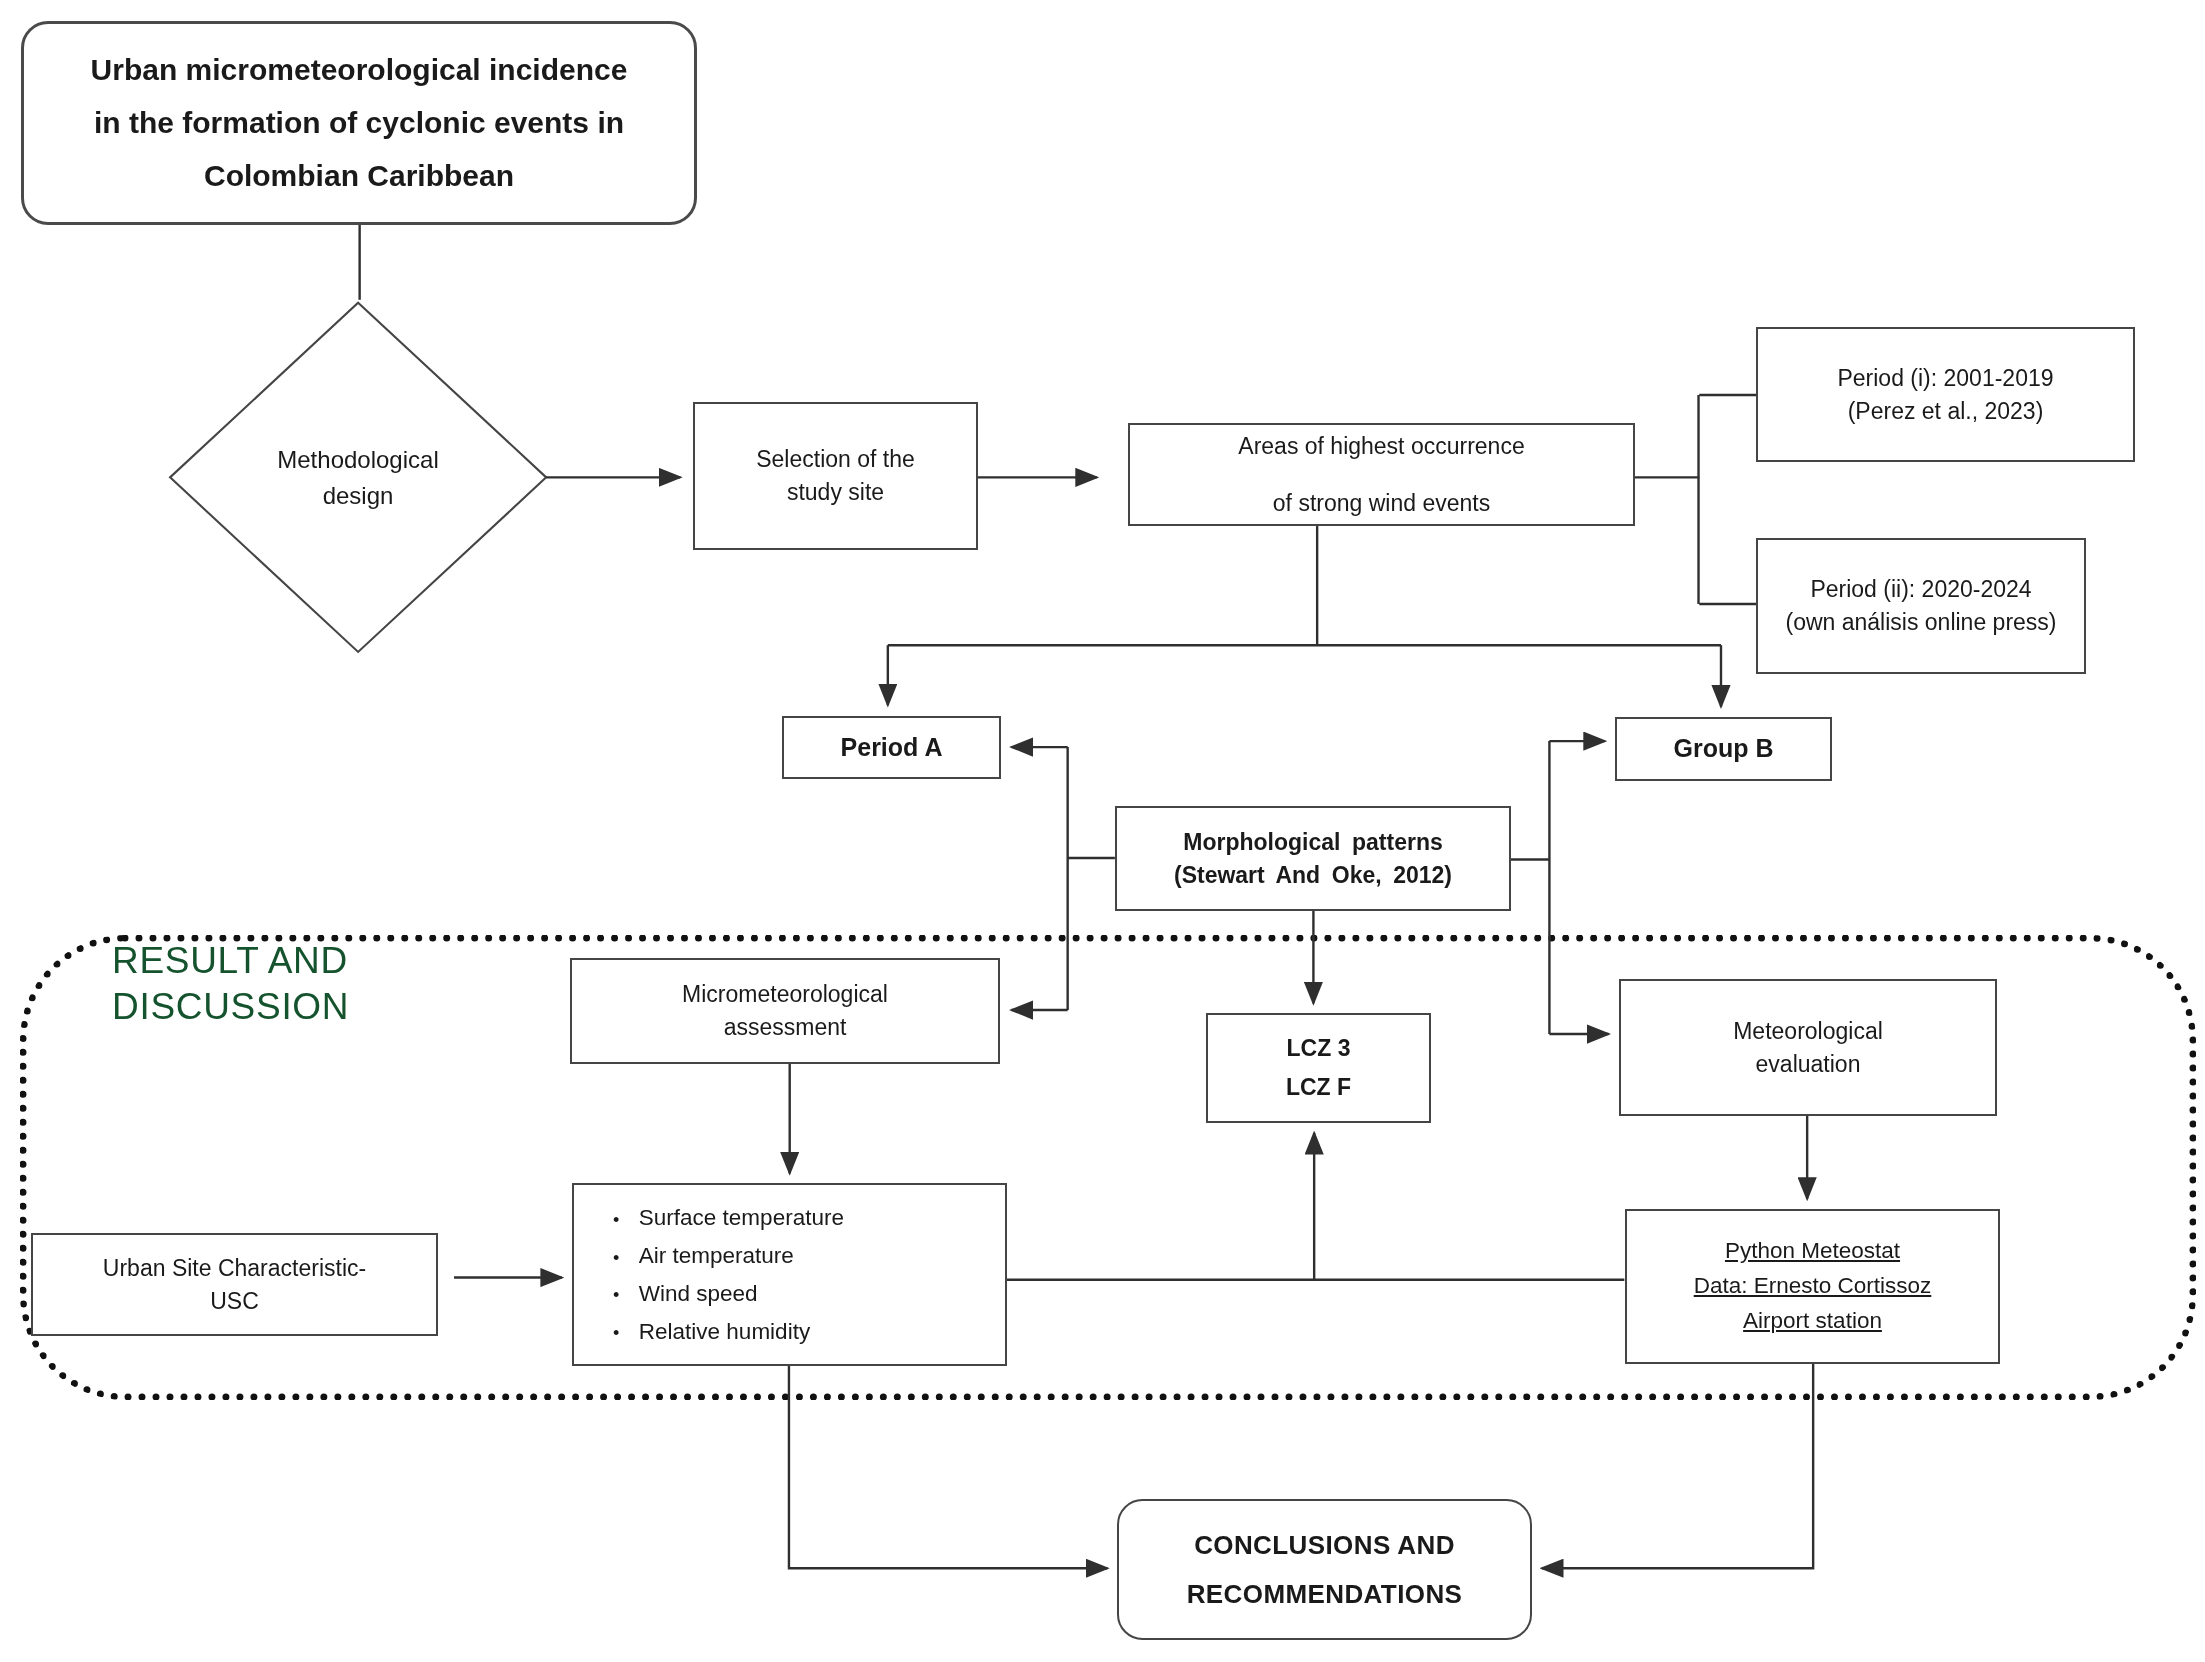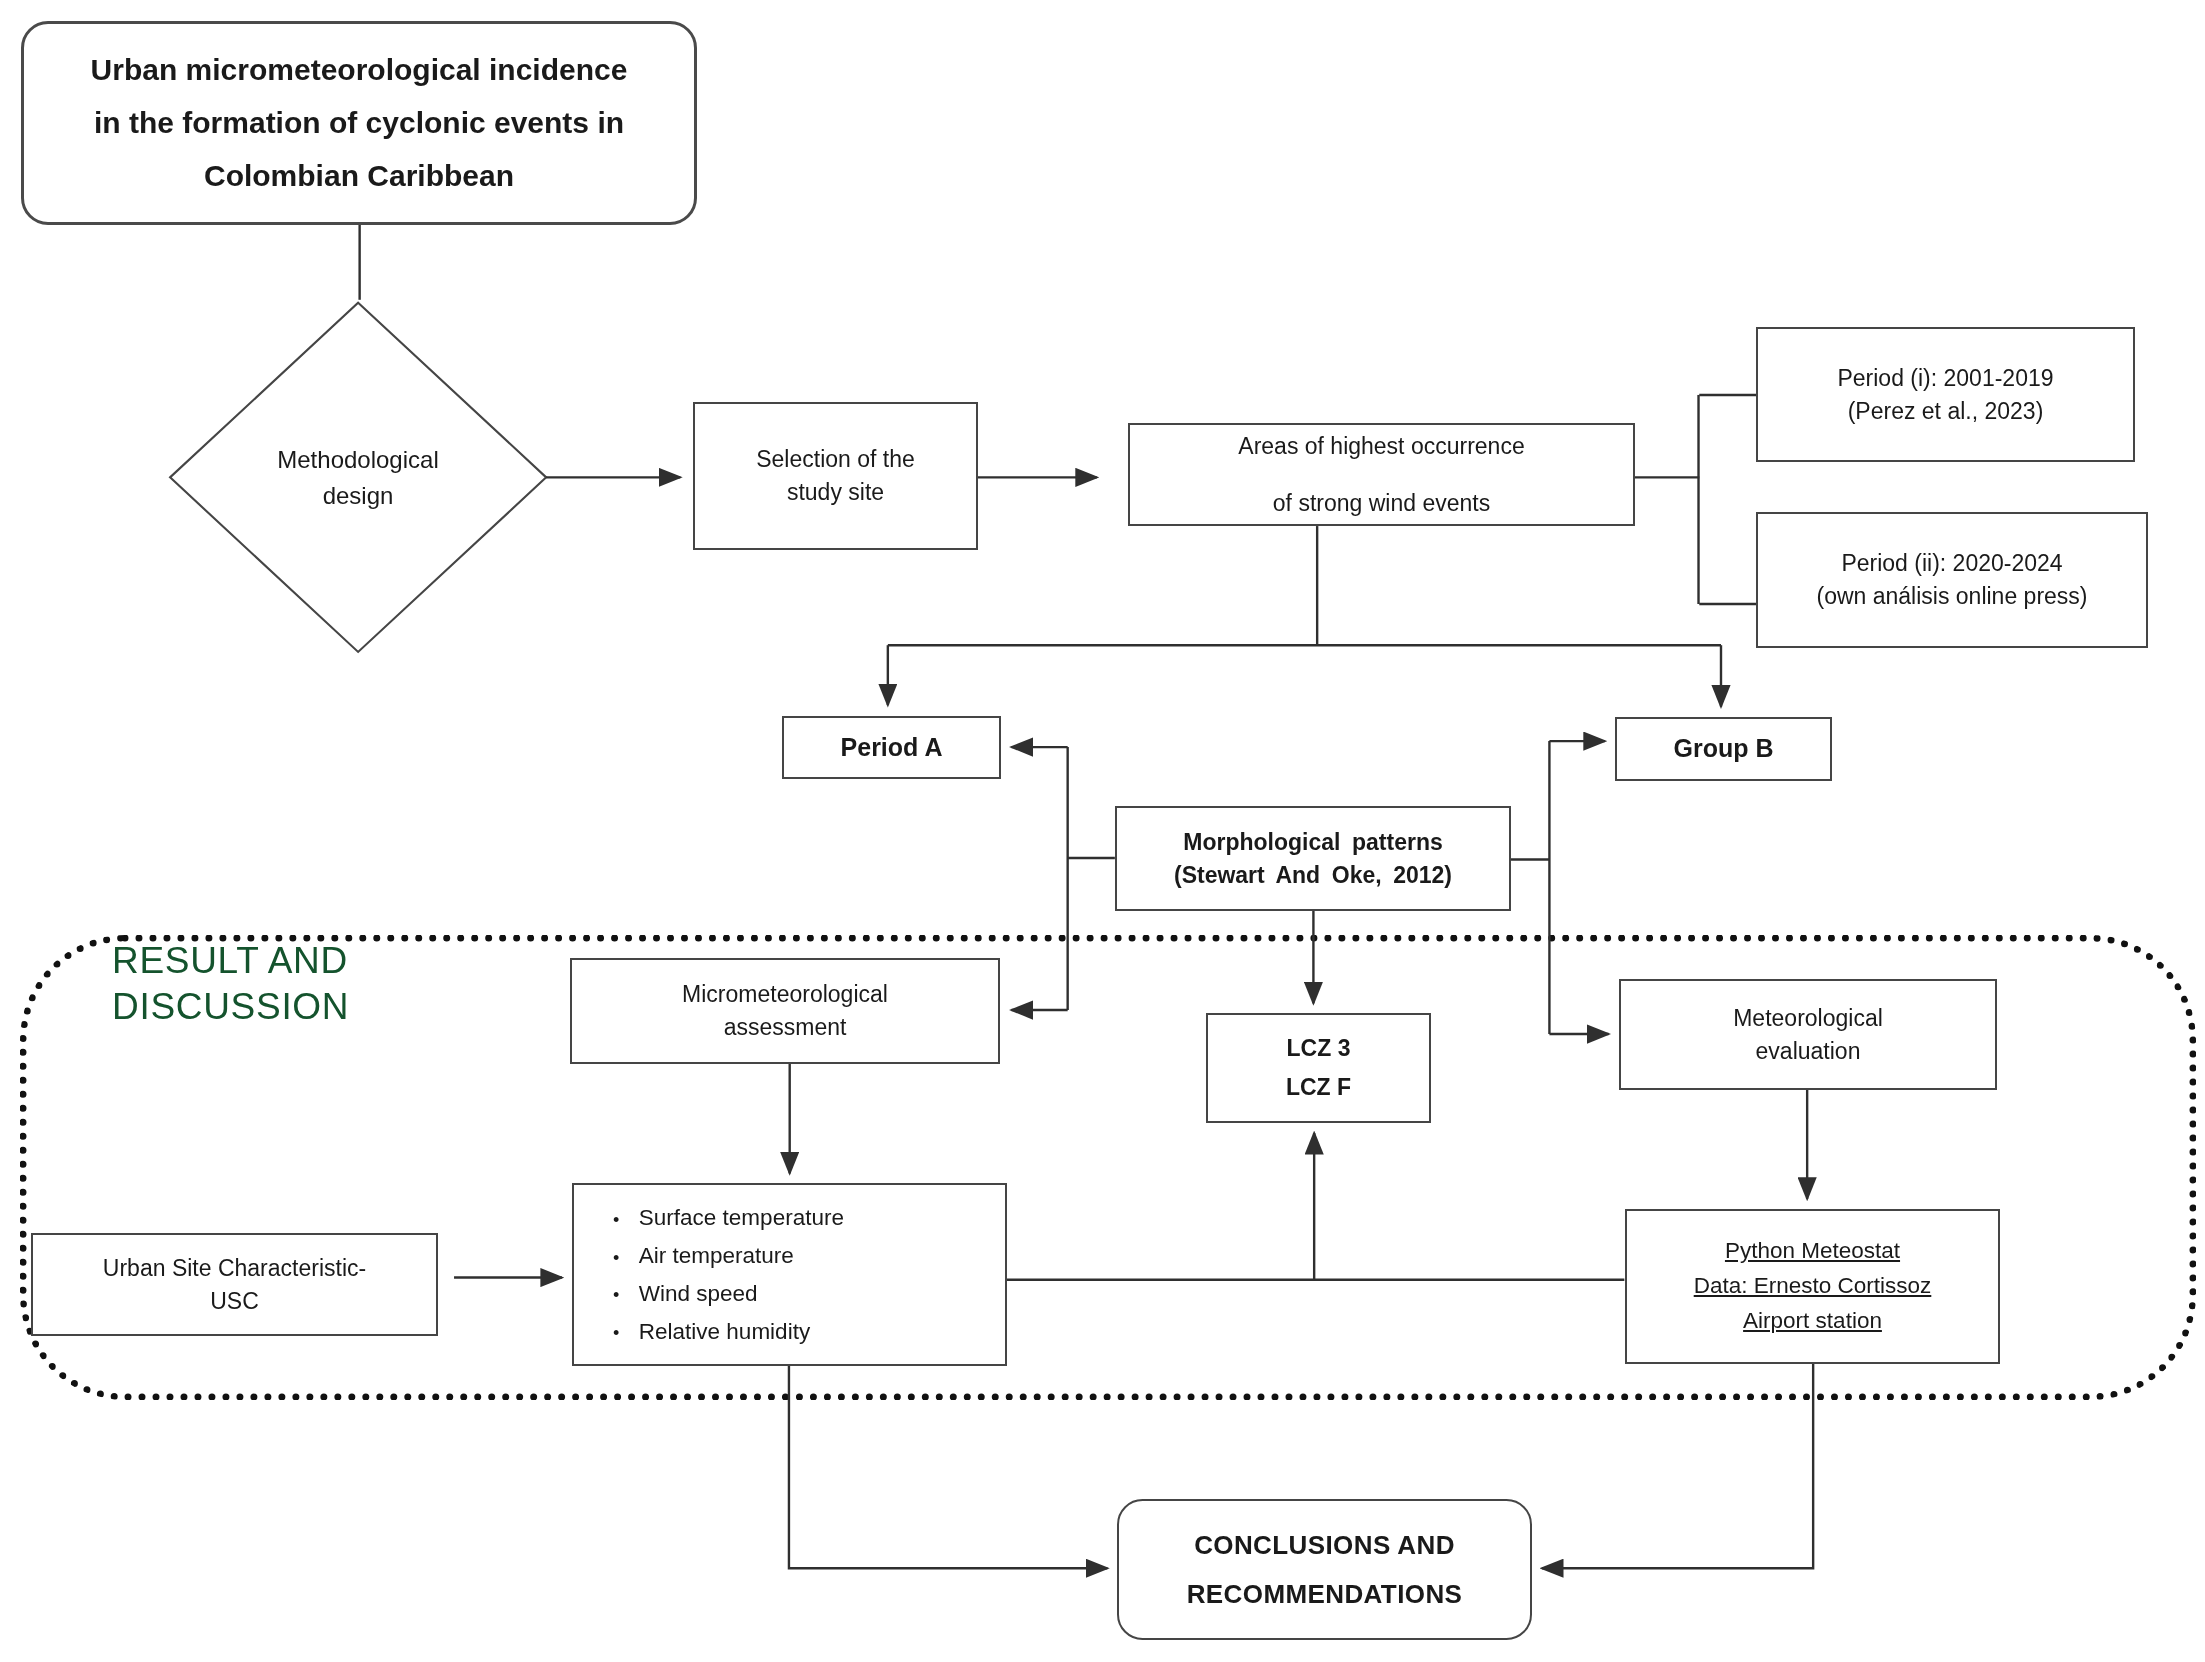--- a/index.html
+++ b/index.html
@@ -122,21 +122,21 @@
   <div class="box" style="left:1128px;top:423px;width:507px;height:103px;gap:24px;">
     <div>Areas of highest occurrence</div>
     <div>of strong wind events</div>
   </div>
 
   <div class="box" style="left:1756px;top:327px;width:379px;height:135px;">
     <div>Period (i): 2001-2019</div>
     <div>(Perez et al., 2023)</div>
   </div>
 
-  <div class="box" style="left:1756px;top:512px;width:392px;height:136px;">
+  <div class="box" style="left:1756px;top:538px;width:330px;height:136px;">
     <div>Period (ii): 2020-2024</div>
     <div>(own análisis online press)</div>
   </div>
 
   <div class="box bold" style="left:782px;top:716px;width:219px;height:63px;font-size:25px;">
     <div>Period A</div>
   </div>
 
   <div class="box bold" style="left:1615px;top:717px;width:217px;height:64px;font-size:25px;">
     <div>Group B</div>
@@ -179,21 +179,21 @@
       <span class="bullet-glyph">•</span>
       <span>Relative humidity</span>
     </div>
   </div>
 
   <div class="box bold lcz" style="left:1206px;top:1013px;width:225px;height:110px;">
     <div>LCZ 3</div>
     <div>LCZ F</div>
   </div>
 
-  <div class="box" style="left:1619px;top:979px;width:378px;height:111px;">
+  <div class="box" style="left:1619px;top:979px;width:378px;height:137px;">
     <div>Meteorological</div>
     <div>evaluation</div>
   </div>
 
   <div class="box meteostat" style="left:1625px;top:1209px;width:375px;height:155px;text-decoration:underline;">
     <div>Python Meteostat</div>
     <div>Data: Ernesto Cortissoz</div>
     <div>Airport station</div>
   </div>
 

